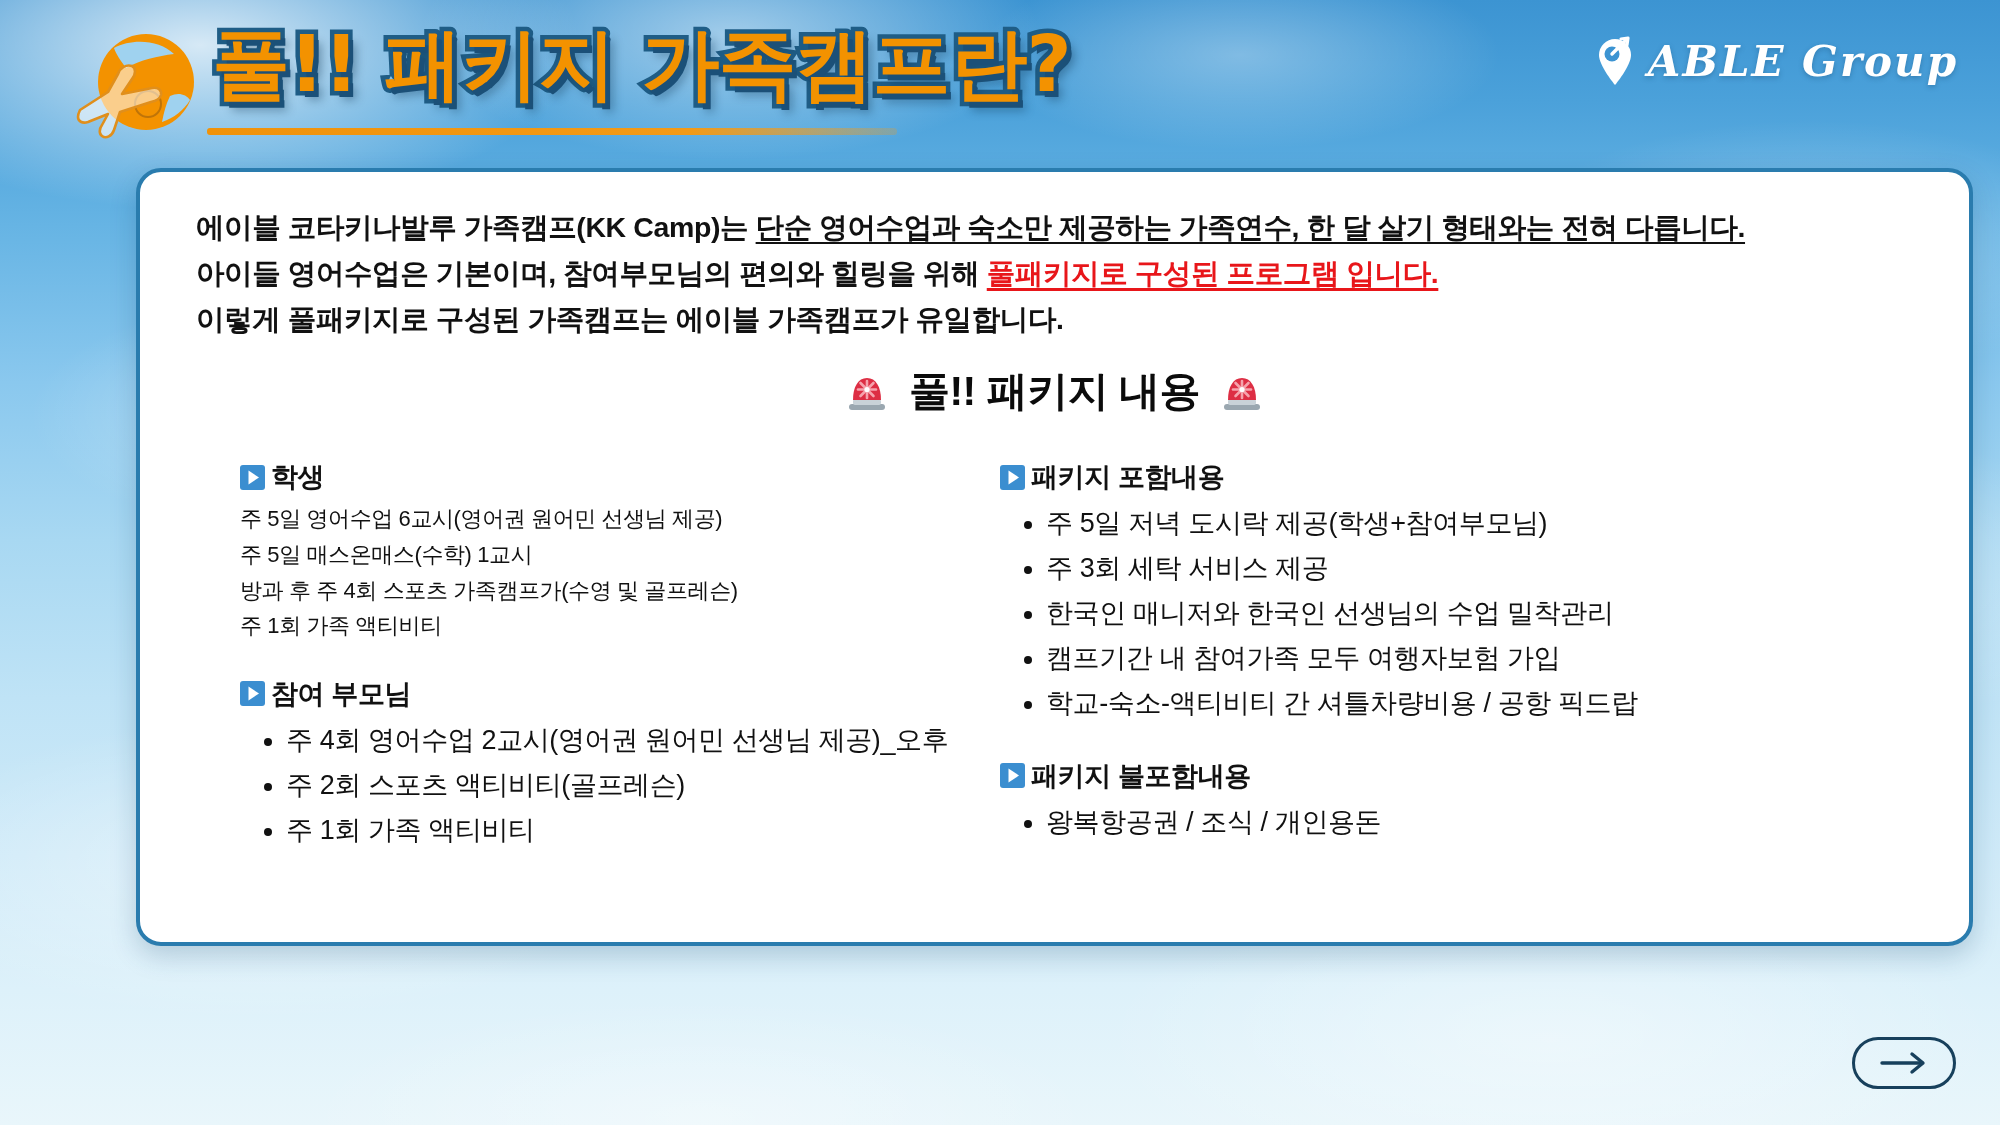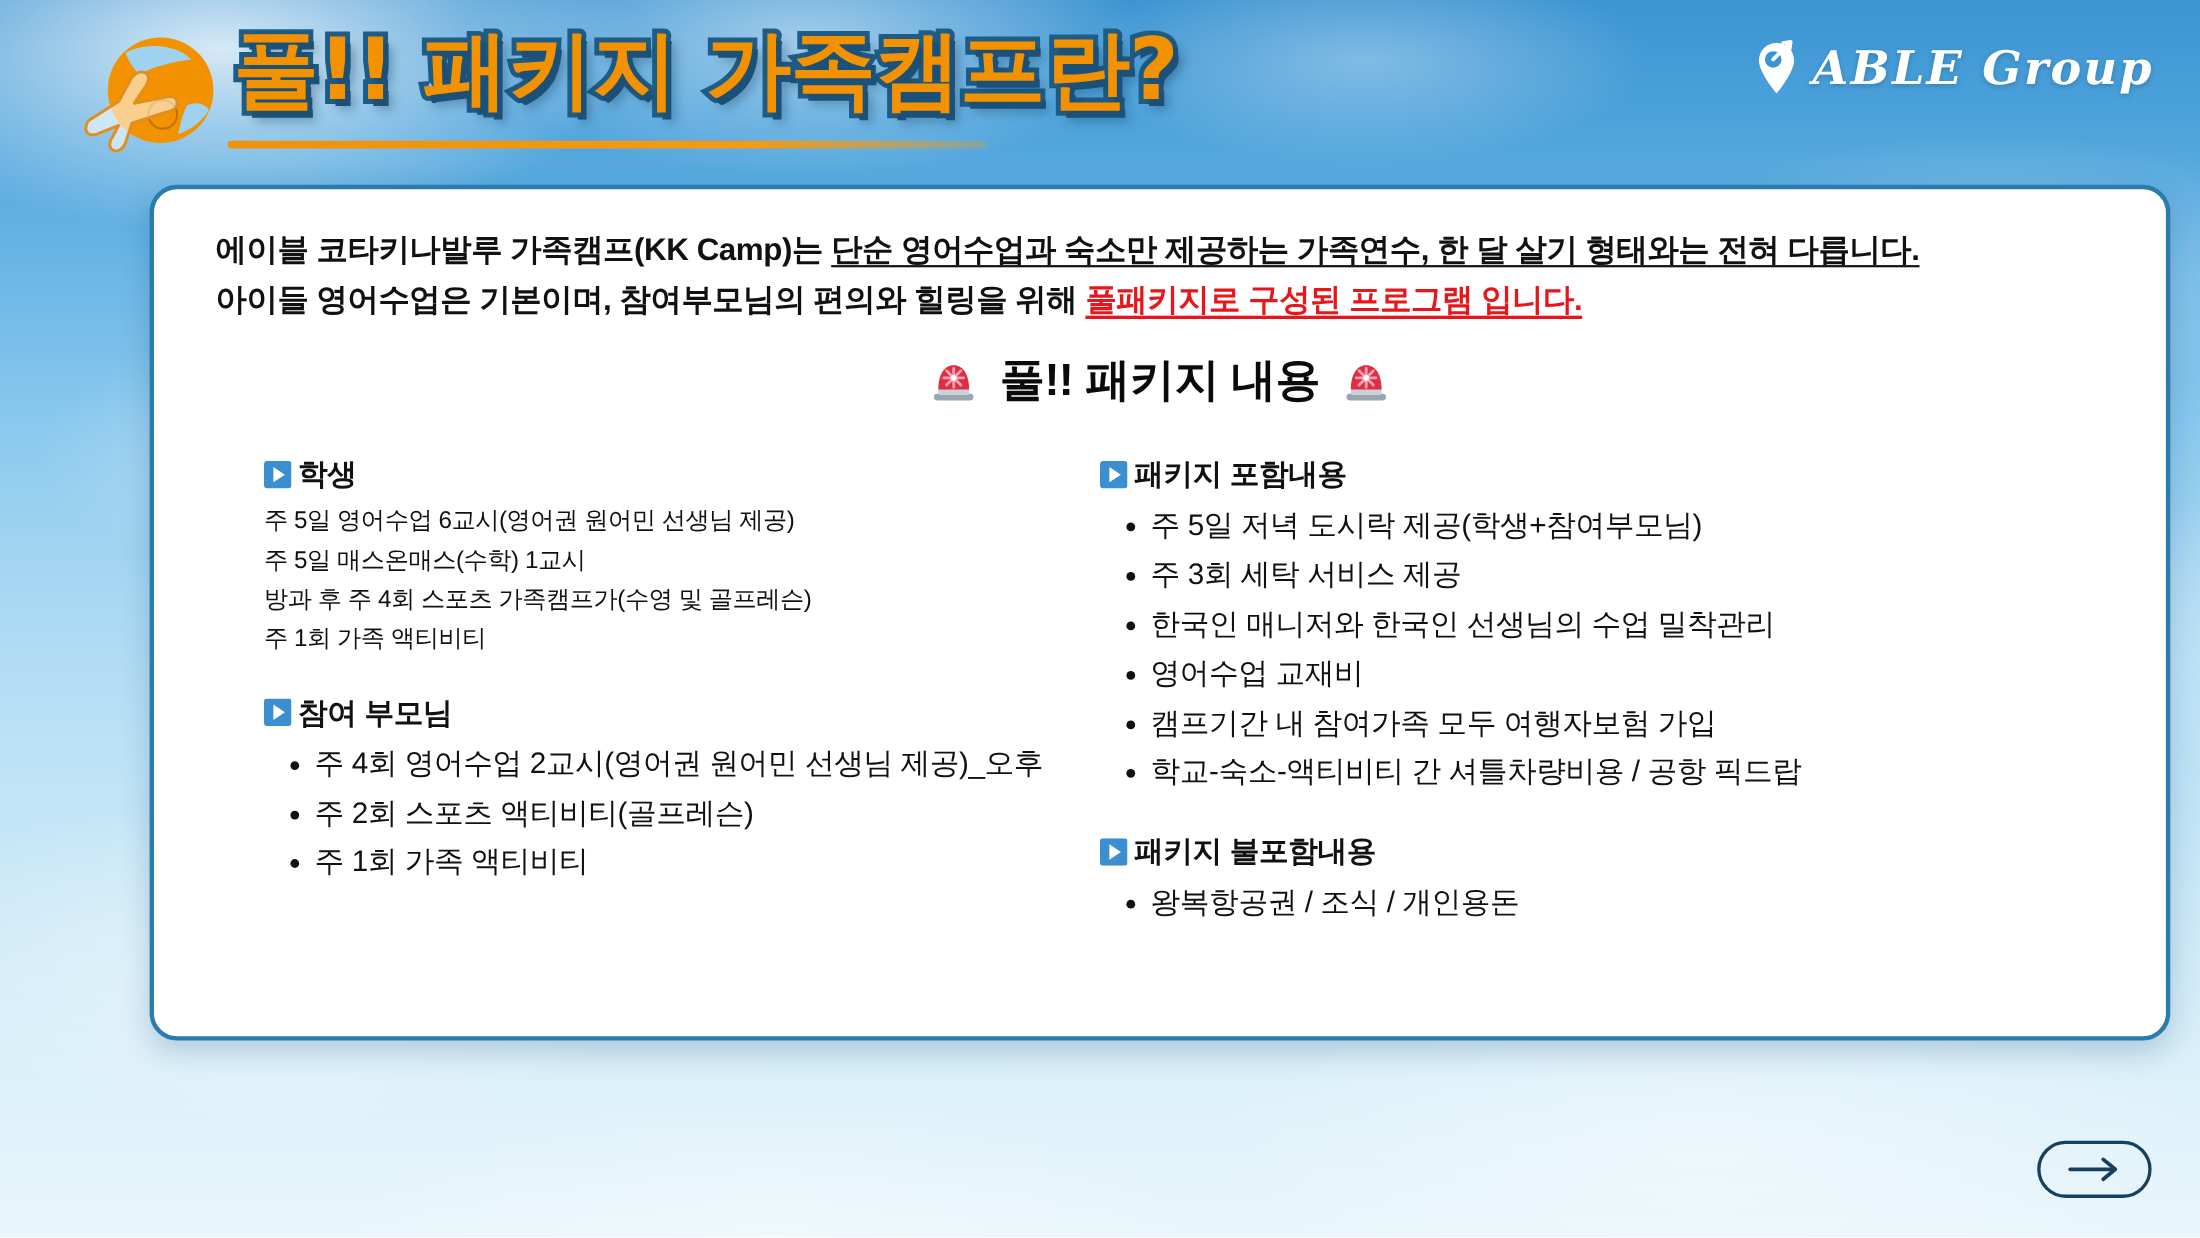--- a/index.html
+++ b/index.html
@@ -269,20 +269,21 @@
 
   <div class="card">
 
     <div class="intro">
       <div class="line">
         <span>에이블 코타키나발루 가족캠프(KK Camp)는 </span><span class="u-black">단순 영어수업과 숙소만 제공하는 가족연수, 한 달 살기 형태와는 전혀 다릅니다.</span>
       </div>
       <div class="line">
         <span>아이들 영어수업은 기본이며, 참여부모님의 편의와 힐링을 위해 </span><span class="red-em">풀패키지로 구성된 프로그램 입니다.</span>
       </div>
+      <div class="line">이렇게 풀패키지로 구성된 가족캠프는 에이블 가족캠프가 유일합니다.</div>
     </div>
 
     <div class="section-head">
       <span class="siren">
         <svg viewBox="0 0 44 42" width="44" height="42" aria-hidden="true">
           <rect x="4" y="33" width="36" height="6" rx="3" fill="#9aa7b0"></rect>
           <rect x="8" y="28" width="28" height="6" rx="2" fill="#c9d2d8"></rect>
           <path d="M8 29 C8 16 13 7 22 7 C31 7 36 16 36 29 Z" fill="#dd2e44"></path>
           <g stroke="#f5a3ad" stroke-width="2.6" stroke-linecap="round">
             <line x1="22" y1="10" x2="22" y2="27"></line>
@@ -360,21 +361,20 @@
                 <rect x="0" y="0" width="25" height="25" rx="3" fill="#3b8ed0"></rect>
                 <path d="M8.5 5.5 L19 12.5 L8.5 19.5 Z" fill="#ffffff"></path>
               </svg>
             </span>
             <span>패키지 포함내용</span>
           </div>
           <ul class="bullet-list">
             <li>주 5일 저녁 도시락 제공(학생+참여부모님)</li>
             <li>주 3회 세탁 서비스 제공</li>
             <li>한국인 매니저와 한국인 선생님의 수업 밀착관리</li>
-            <li>영어수업 교재비</li>
             <li>캠프기간 내 참여가족 모두 여행자보험 가입</li>
             <li>학교-숙소-액티비티 간 셔틀차량비용 / 공항 픽드랍</li>
           </ul>
         </div>
 
         <div class="group">
           <div class="group-head">
             <span class="play-icon">
               <svg viewBox="0 0 25 25" width="25" height="25" aria-hidden="true">
                 <rect x="0" y="0" width="25" height="25" rx="3" fill="#3b8ed0"></rect>

